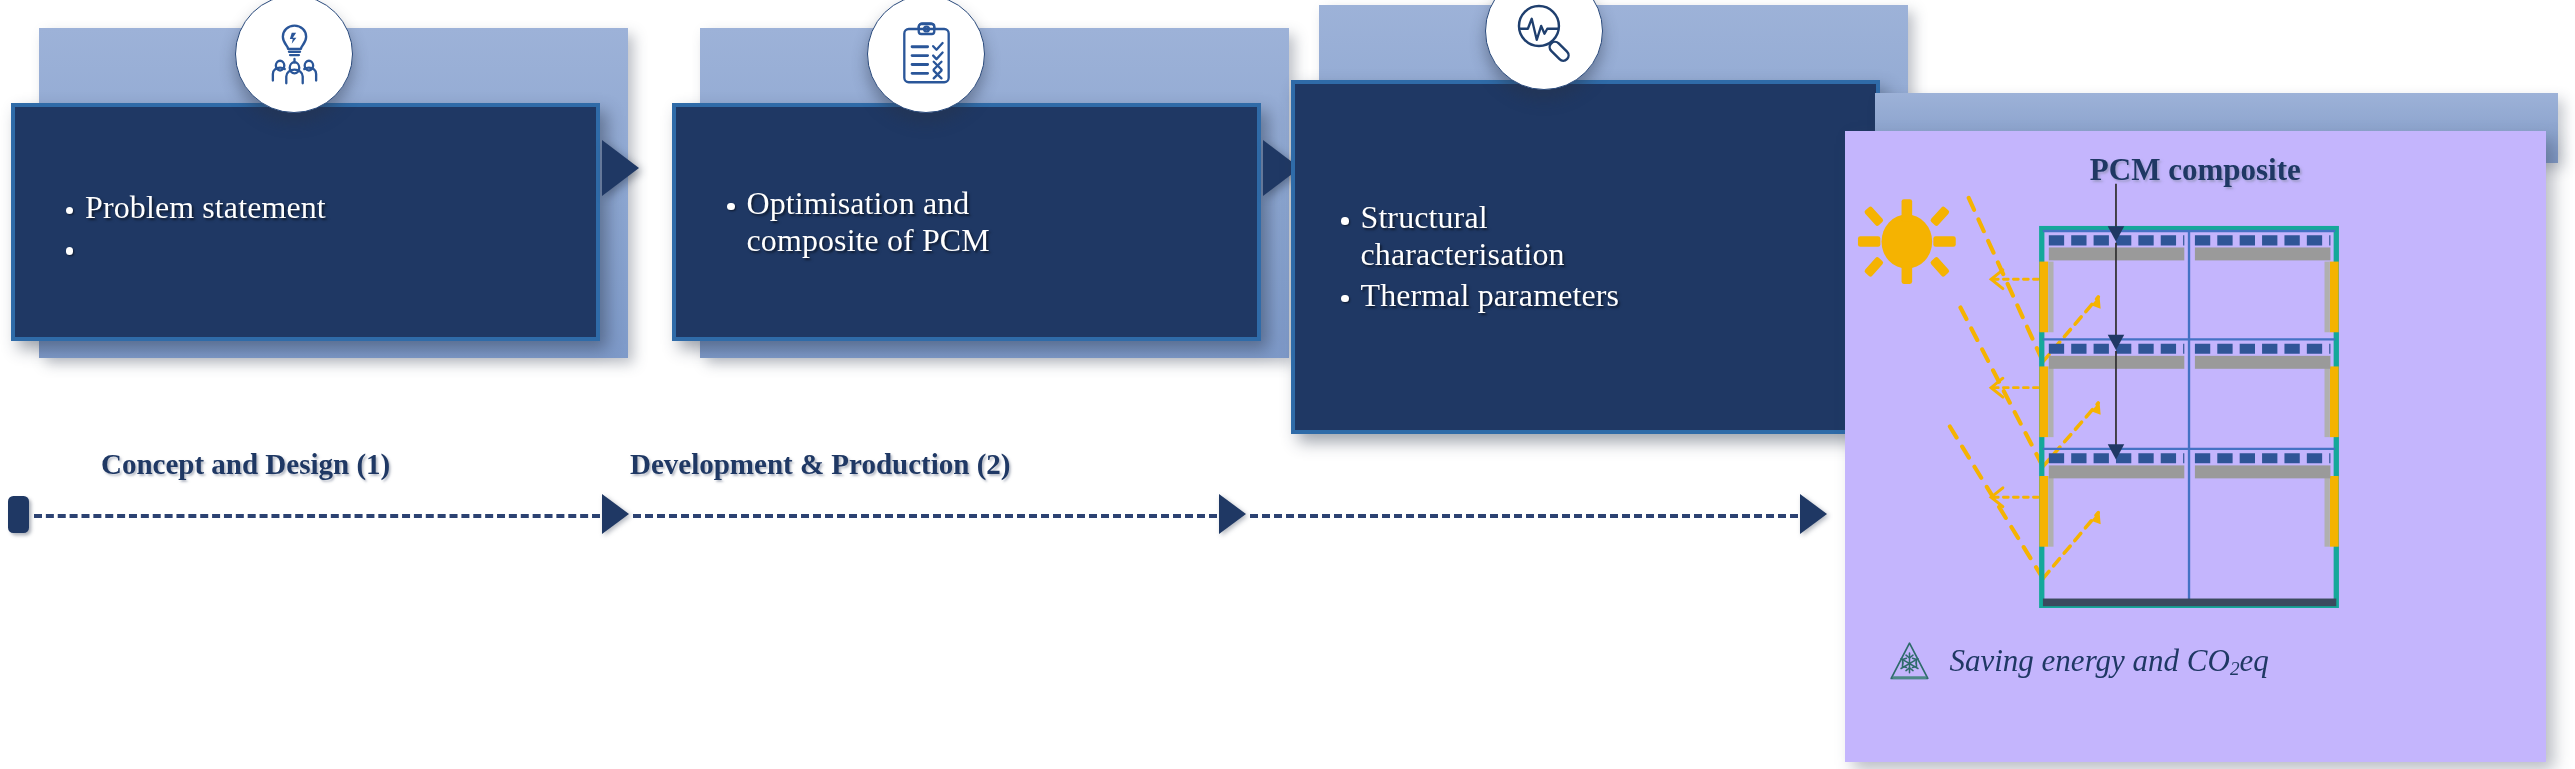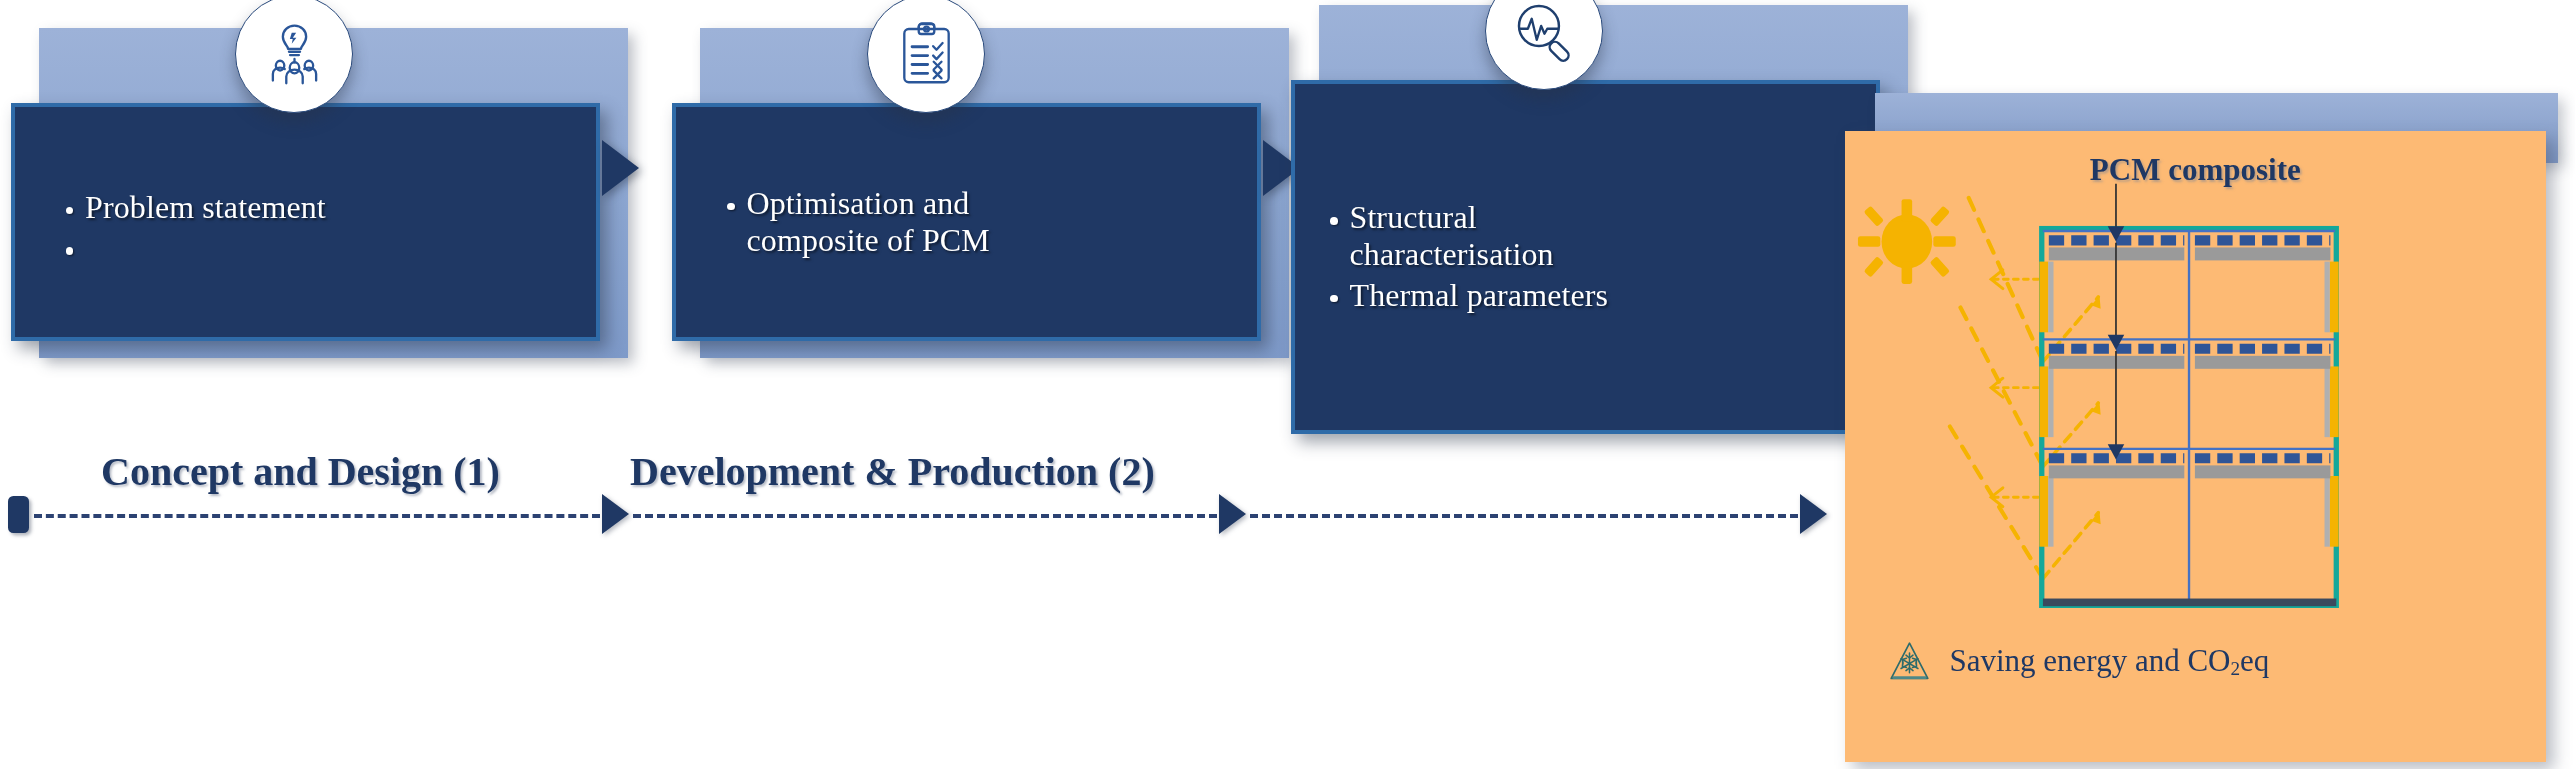--- a/index.html
+++ b/index.html
@@ -62,21 +62,21 @@
     border:1.2px solid #2a4a7c;
     display:flex; align-items:center; justify-content:center;
     box-shadow: 0 9.4px 15.3px rgba(40,50,70,.42);
     z-index: 6;
   }
   .badge svg { width:71px; height:71px; }
 
   
   .tl-label {
     position:absolute;
-    color:#1f3864; font-weight:bold; font-size:40px;
+    color:#1f3864; font-weight:bold; font-size:29px;
     white-space:nowrap;
     text-shadow: 1.8px 1.8px 2.4px rgba(120,130,150,.55);
   }
   .tl-start {
     position:absolute; left:8.3px; top:496px;
     width:21px; height:37px; border-radius:5.3px; background:#1f3864;
     box-shadow:2.4px 2.4px 3.5px rgba(60,70,90,.4);
   }
   .tl-dash {
     position:absolute; height:0; top:514px;
@@ -93,21 +93,21 @@
 
   
   #pcm-panel { position:absolute; left:1833px; top:93px; width:725px; height:672px; }
   .pcm-back {
     position:absolute; left:42px; top:0; width:683px; height:70px;
     background: linear-gradient(180deg,#9db2d8 0%,#8099c6 100%);
     box-shadow: 5.9px 5.9px 13px rgba(60,70,90,.3);
   }
   .pcm-white {
     position:absolute; left:11.8px; top:38px; width:701px; height:631px;
-    background:#fdba74;
+    background:#c4b5fd;
     box-shadow: 8.3px 8.3px 15.3px rgba(60,70,90,.35);
   }
   .pcm-title {
     position:absolute; left:0; right:0; top:21px; text-align:center;
     color:#1f3864; font-weight:bold; font-size:31px;
     text-shadow:1.8px 1.8px 2.4px rgba(120,130,150,.5);
   }
   .legend-row {
     position:absolute; display:flex; align-items:center; gap:17.7px;
   }
@@ -181,21 +181,21 @@
       <path d="M38.5 38.5l7 7M45.5 38.5l-7 7"></path>
       <path d="M38.5 46.5l7 7M45.5 46.5l-7 7"></path>
     </svg>
   </div>
 
   <div class="tl-label" style="left:630px; top:448px;">Development &amp; Production (2)</div>
 
   <div class="step" style="left:1291px; top:4.7px;">
     <div class="card-back"></div>
     <div class="card-front" style="height:354px;">
-      <div class="card-body" style="padding-left:35px;">
+      <div class="card-body" style="padding-left:46px;">
         <div class="bullet-row">
           <span class="dot"></span>
           <span class="bullet-text">
             <span>Structural</span><br>
             <span>characterisation</span>
           </span>
         </div>
         <div class="bullet-row">
           <span class="dot"></span>
           <span class="bullet-text">Thermal parameters</span>
@@ -327,21 +327,21 @@
         <g stroke="#333" stroke-width="3" fill="none">
           <line x1="460" y1="20" x2="460" y2="96"></line>
           <path d="M446 92 h28 l-14 26 z" fill="#1f3864" stroke="none"></path>
           <line x1="460" y1="120" x2="460" y2="280"></line>
           <path d="M446 276 h28 l-14 26 z" fill="#1f3864" stroke="none"></path>
           <line x1="460" y1="304" x2="460" y2="466"></line>
           <path d="M446 462 h28 l-14 26 z" fill="#1f3864" stroke="none"></path>
         </g>
       </svg>
 
-      <div class="legend-row" style="left:42px; top:508px;">
+      <div class="legend-row" style="left:42px; top:508px;font-style:italic;">
         <svg class="legend-icon" viewBox="0 0 64 64" fill="none" stroke="#2e6b6b" stroke-width="2.4" stroke-linejoin="round">
           <path d="M32 6 L58 56 H6 Z"></path>
           <rect x="8" y="53" width="48" height="4" fill="#4d8888" stroke="none"></rect>
           <g stroke="#2e6b6b" stroke-width="2.2" stroke-linecap="round">
             <path d="M32 20v28M20 28l24 14M44 28L20 42"></path>
             <path d="M27 23l5 4 5-4M27 45l5-4 5 4"></path>
             <path d="M22.5 32.5l-.6 6.2 5.8 1.8M41.5 32.5l.6 6.2-5.8 1.8"></path>
             <path d="M22.5 35.5l-.6-6.2 5.8-1.8M41.5 35.5l.6-6.2-5.8-1.8"></path>
           </g>
         </svg>

